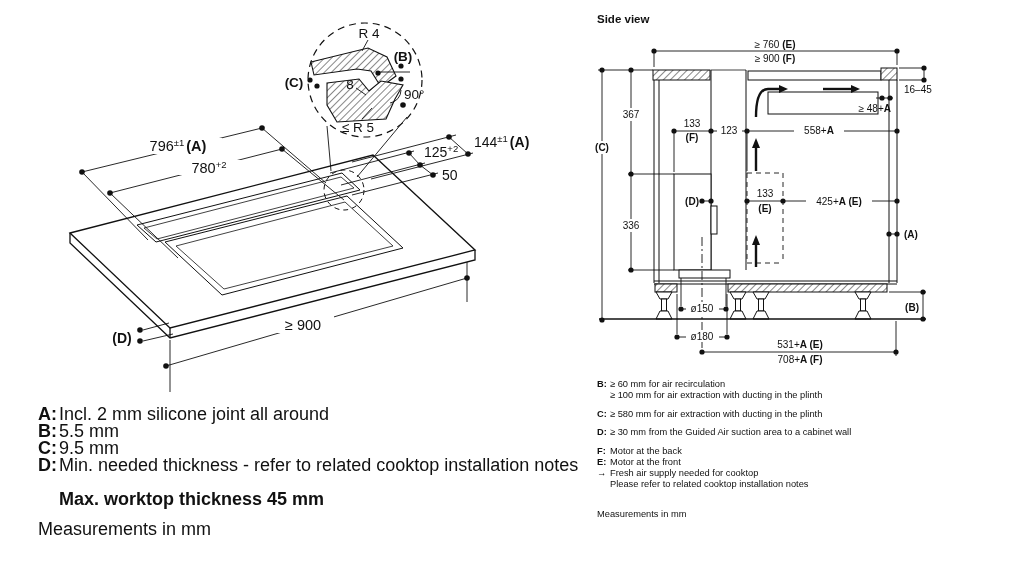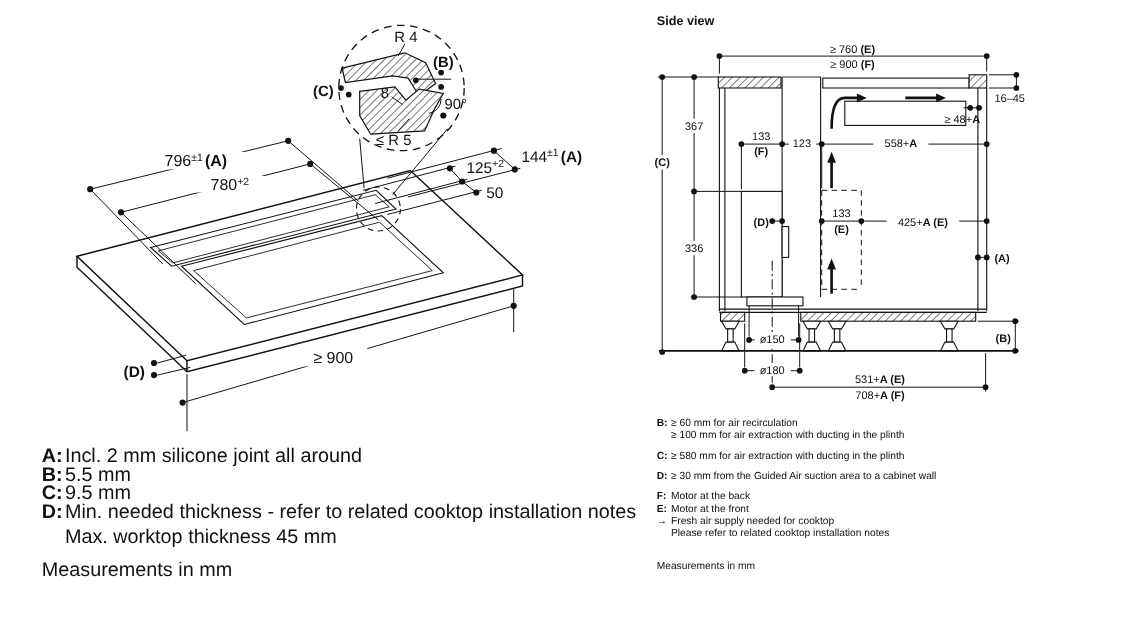--- a/index.html
+++ b/index.html
@@ -2,21 +2,21 @@
 <html><head>
 <meta charset="utf-8">
 <style>
   html,body{margin:0;padding:0;background:#ffffff;}
   .stage{position:relative;width:1020px;height:570px;background:#ffffff;overflow:hidden;
          font-family:"Liberation Sans", sans-serif;color:#111;}
   svg text{font-family:"Liberation Sans", sans-serif;fill:#111;}
   .legend-left{position:absolute;left:38px;top:406px;font-size:18px;line-height:17px;}
   .legend-left .row{white-space:nowrap;}
   .legend-left .key{font-weight:bold;display:inline-block;min-width:21px;}
-  .legend-left .max-note{margin-left:21px;margin-top:6px;}
+  .legend-left .max-note{margin-left:21px;margin-top:17px;font-weight:bold;}
   .legend-left .units{margin-top:13px;}
   .legend-right{position:absolute;left:597px;top:379px;font-size:9.3px;line-height:10.8px;}
   .legend-right .row{white-space:nowrap;}
   .legend-right .key{font-weight:bold;display:inline-block;min-width:13px;}
   .legend-right .cont{margin-left:13px;}
   .legend-right .gap{height:8px;}
   .legend-right .units{margin-top:20px;}
 </style>
 </head>
 <body>

